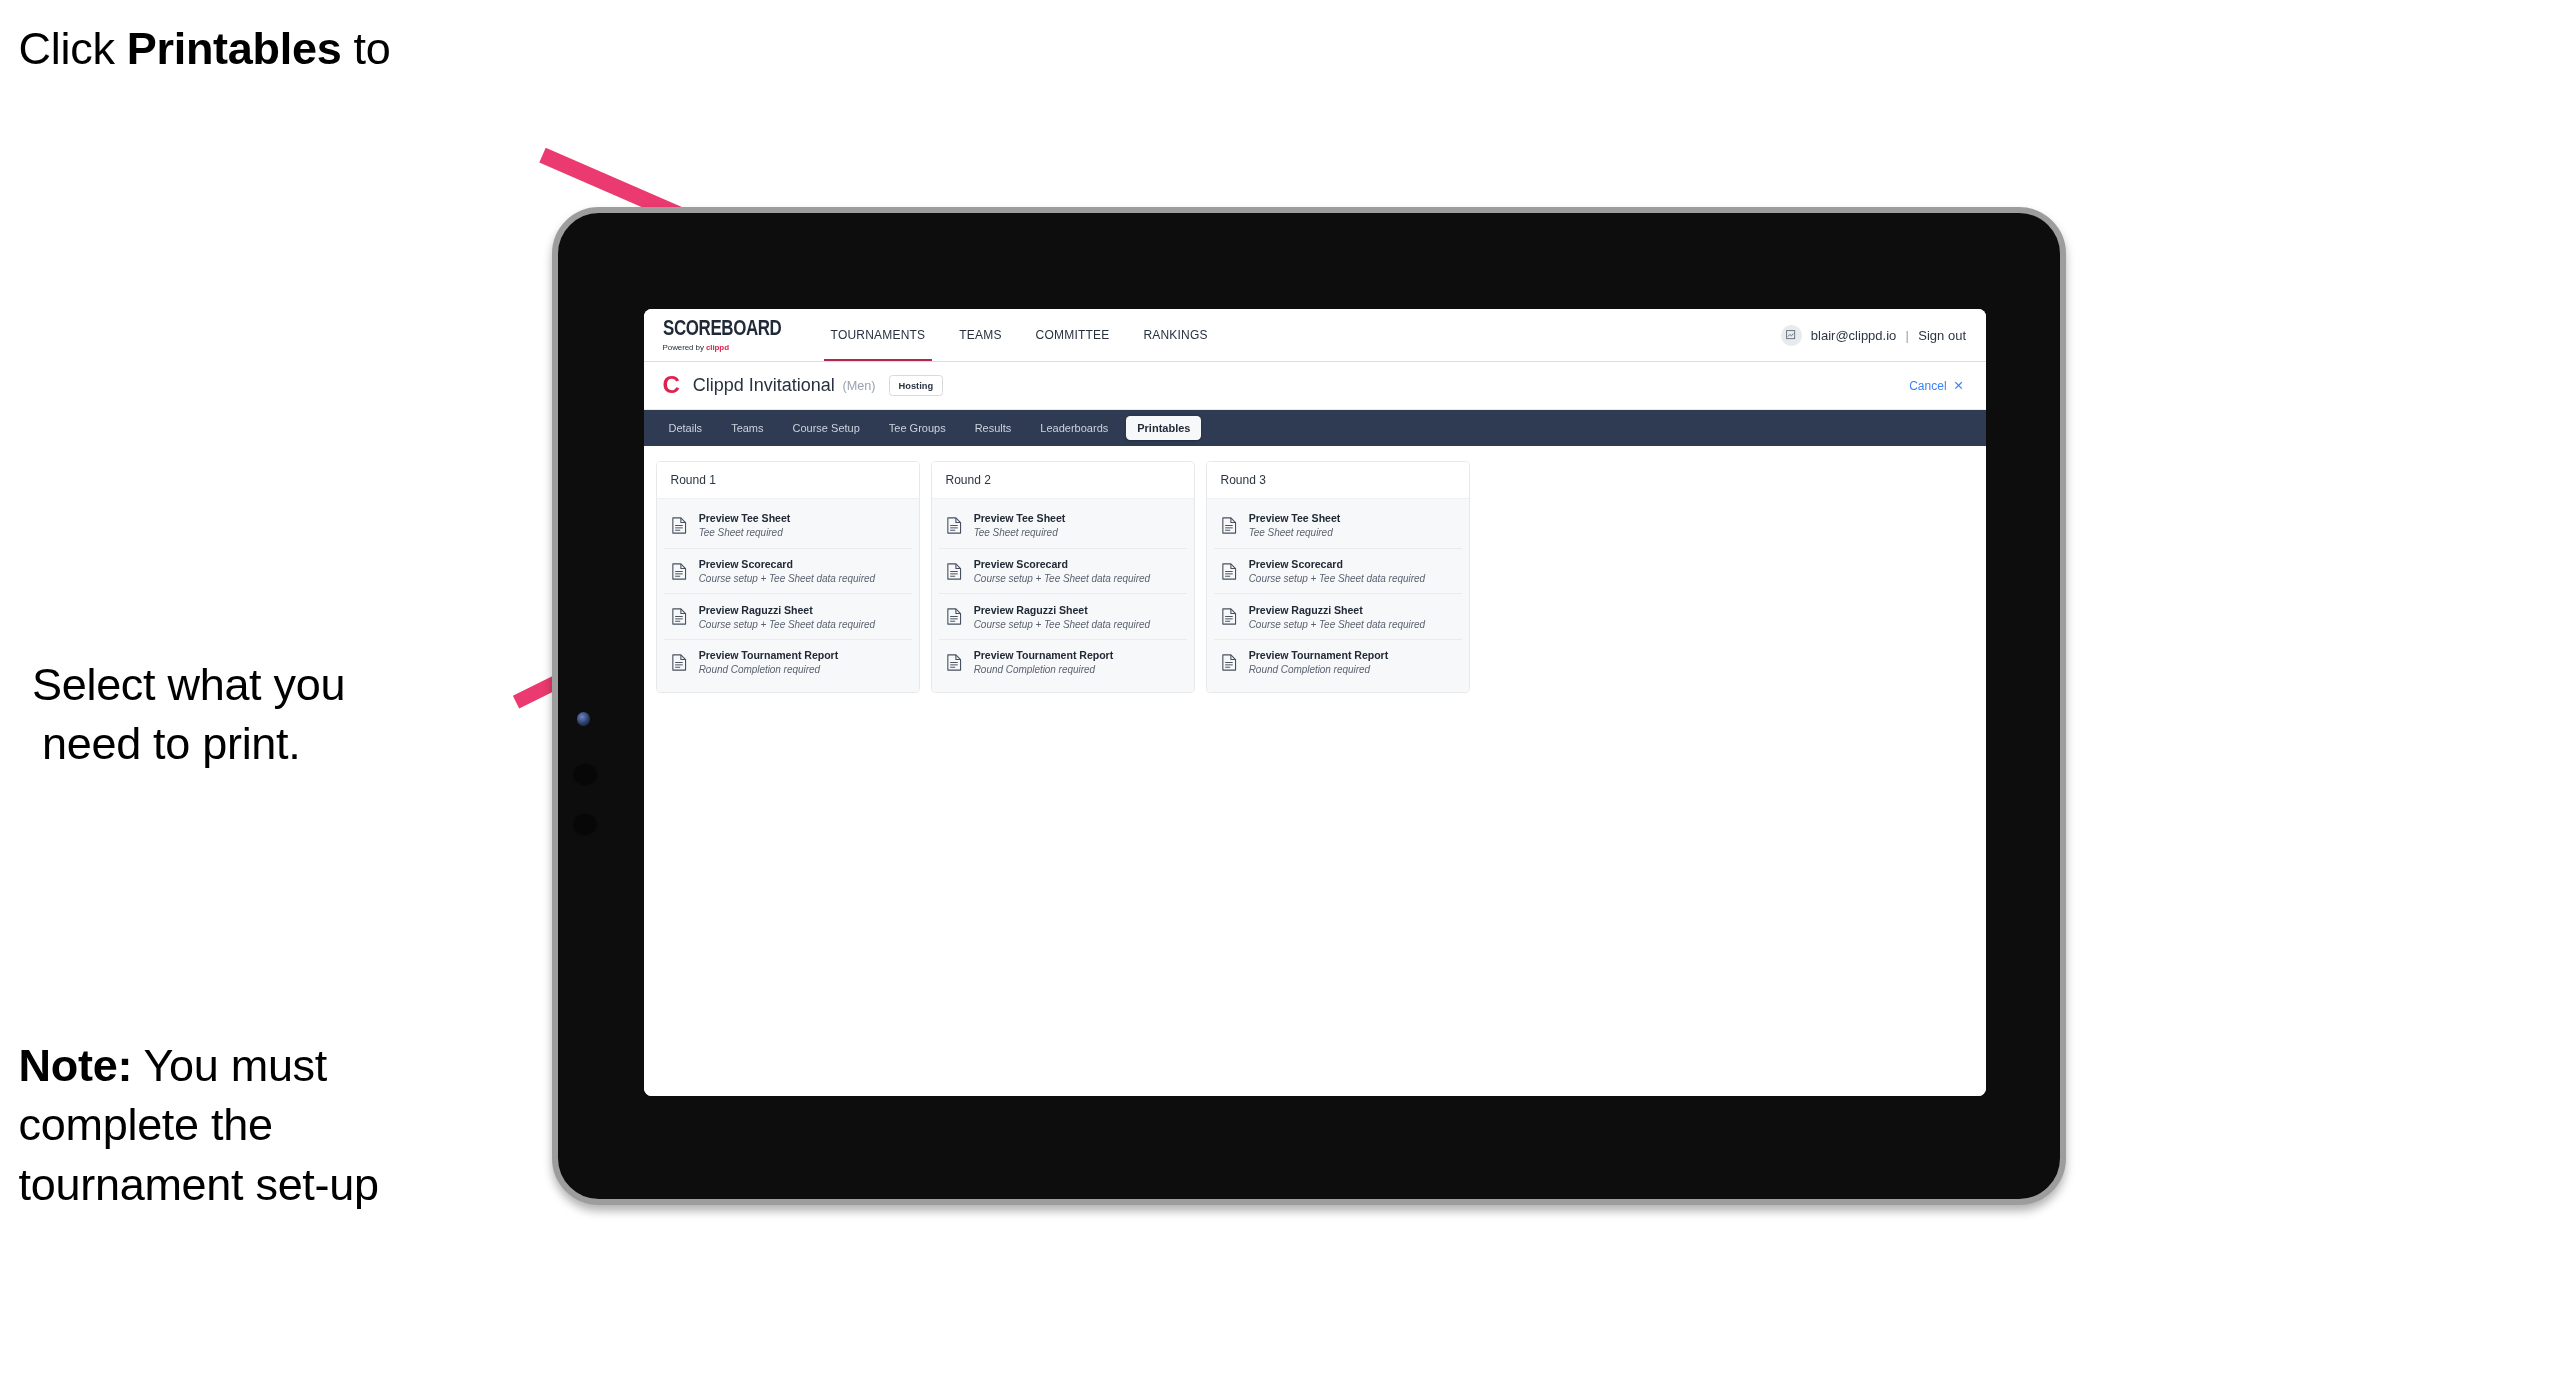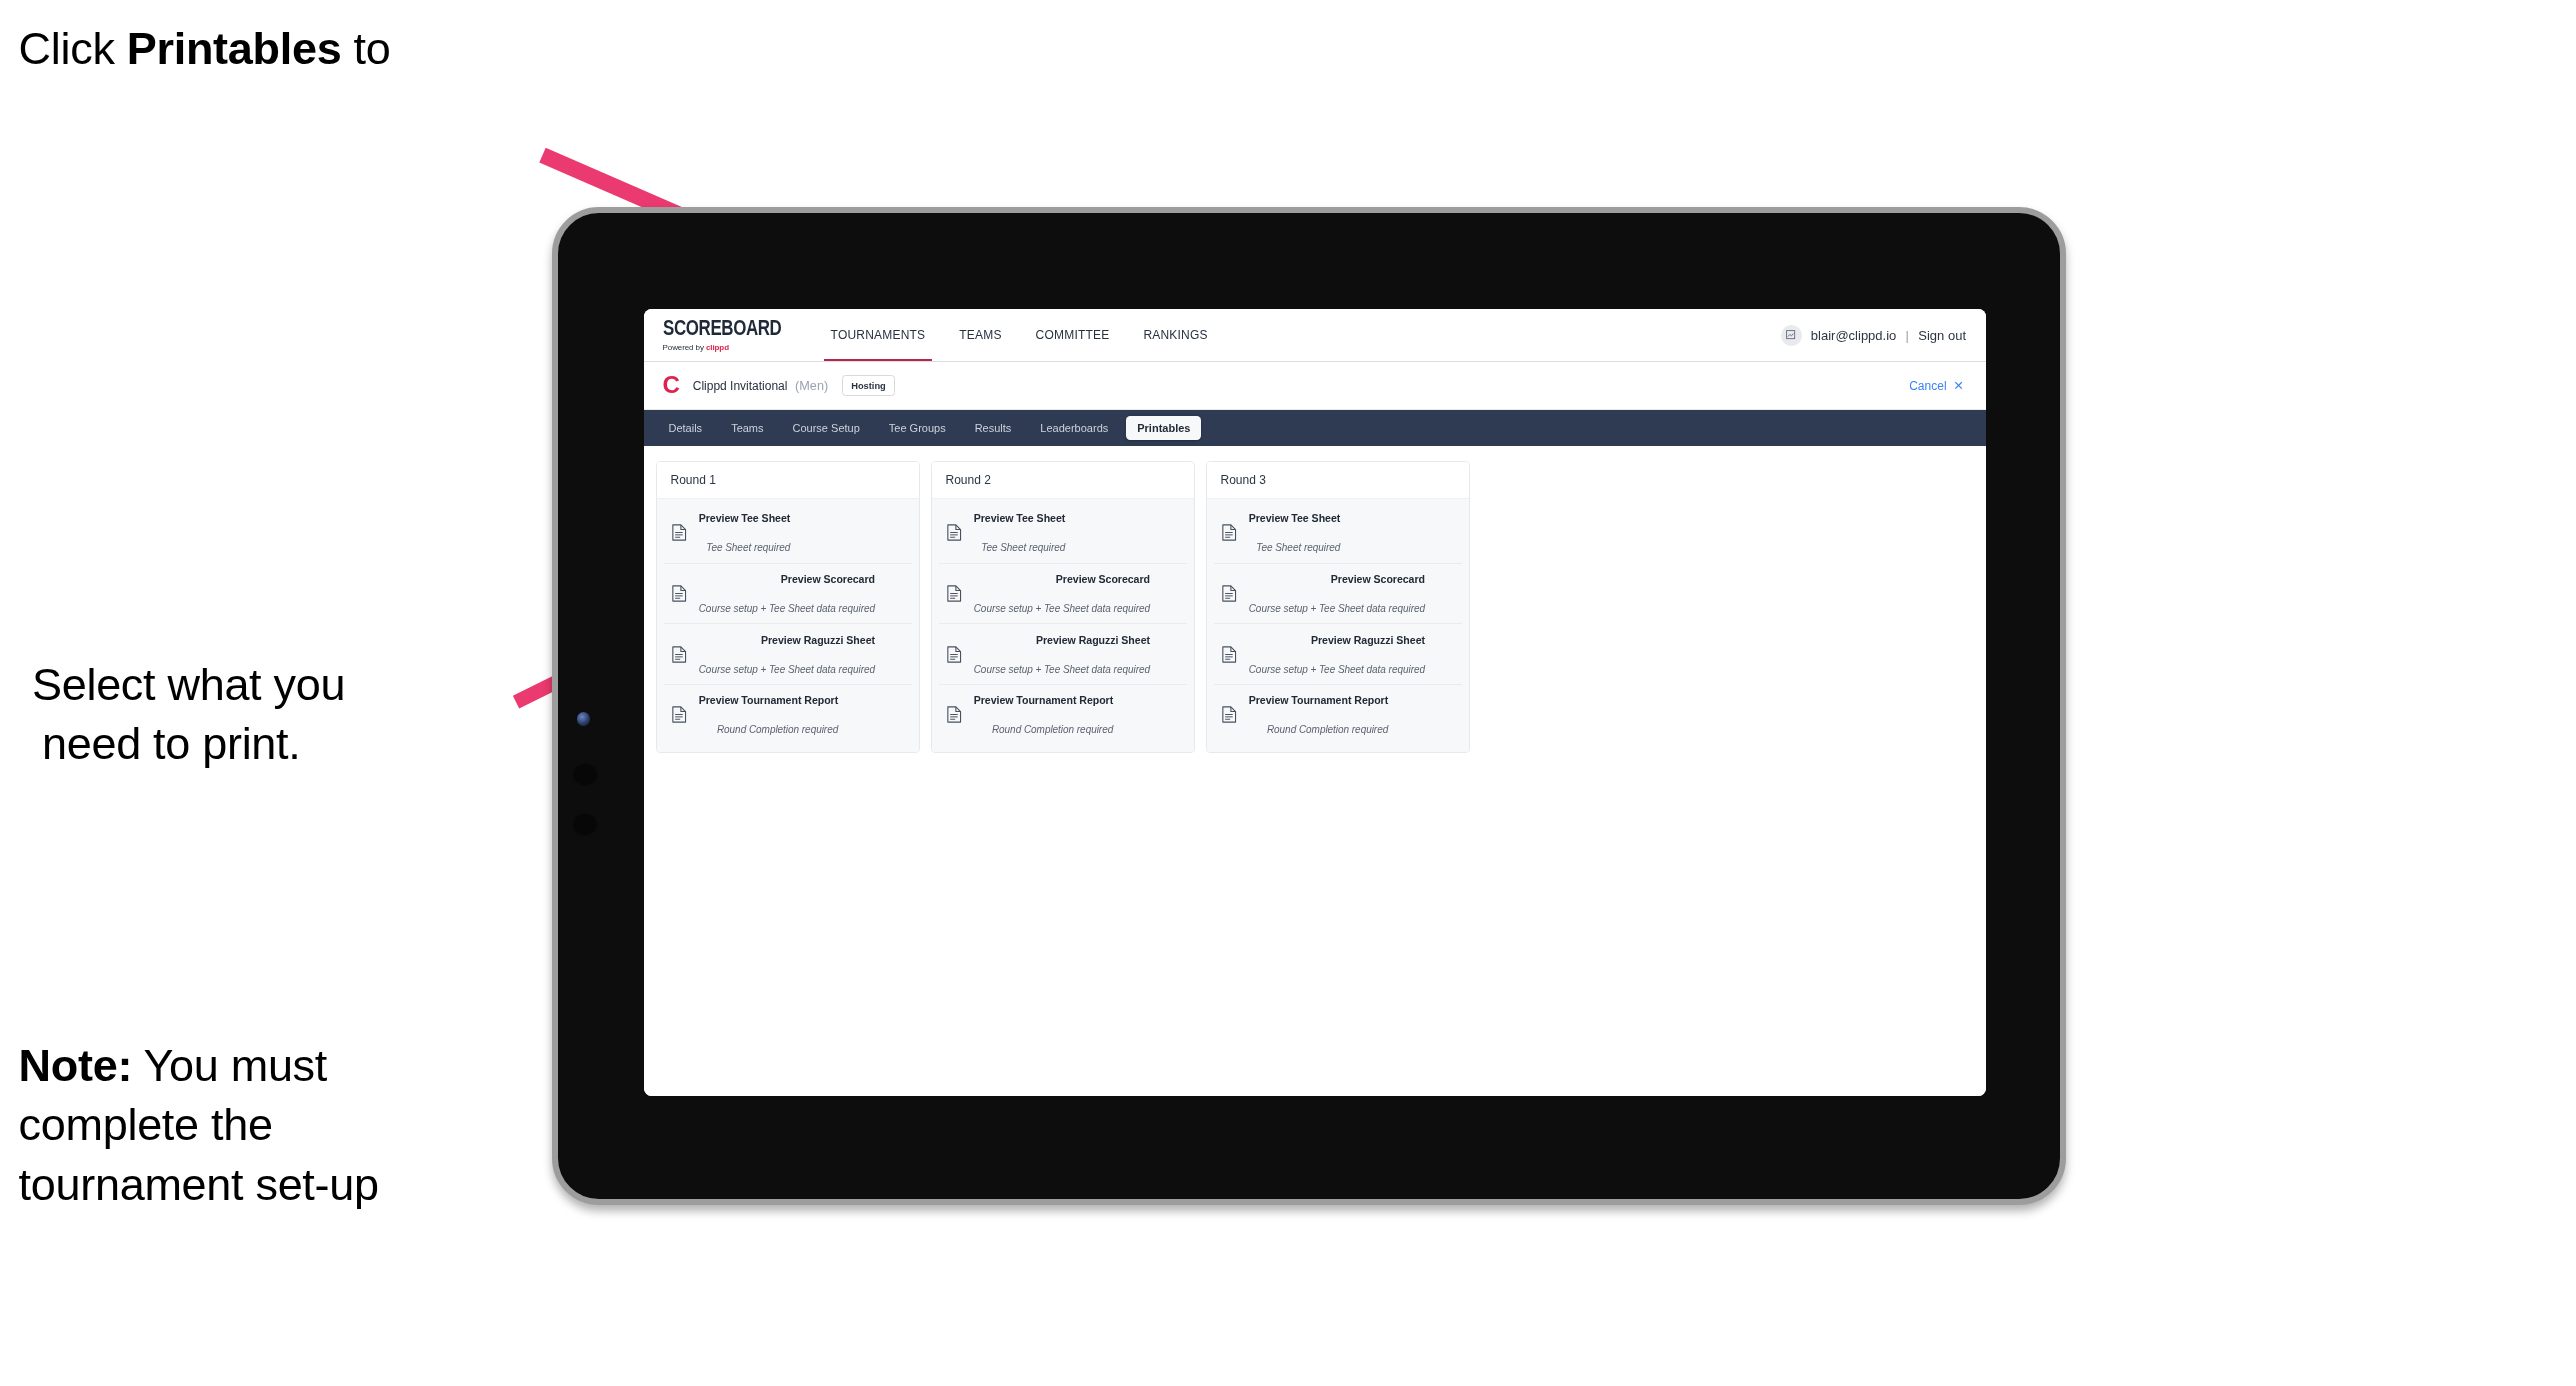--- a/index.html
+++ b/index.html
@@ -149,21 +149,21 @@
     display: flex; align-items: center;
     padding: 0 22px 0 18.6px;
     border-bottom: 0.8px solid #e9e9e9;
   }
   .c-logo {
     font-size: 23px; font-weight: bold; color: #e0234e;
     font-family: "Liberation Sans", sans-serif;
     line-height: 1; margin-right: 13.5px;
     transform: scaleX(1.05);
   }
-  .tour-name { font-size: 12px; color: #27313f; margin-right: 7.6px; }
+  .tour-name { font-size: 18px; color: #27313f; margin-right: 7.6px; }
   .tour-gender { font-size: 12.7px; color: #9aa3b0; margin-right: 13.5px; }
   .hosting-chip {
     font-size: 9.3px; font-weight: bold; color: #2a3442;
     border: 0.8px solid #d6d9de; border-radius: 3.4px;
     padding: 4.2px 8.5px; background: #fff;
   }
   .cancel-btn {
     margin-left: auto;
     display: flex; align-items: center; gap: 6.8px;
     font-size: 12px; color: #3b82f6; cursor: pointer;
@@ -220,21 +220,21 @@
   .round-body { background: #f7f8f9; padding: 4.2px 6.8px 7.6px 6.8px; }
   .print-row {
     display: flex; align-items: center; gap: 12px;
     padding: 9.3px 8.5px;
     border-bottom: 0.8px solid #e9ebed;
     background: #f7f8f9;
     cursor: pointer;
   }
   .print-row:last-child { border-bottom: none; }
   .doc-icon { flex: 0 0 auto; display: flex; color: #46505f; }
-  .print-texts { display: flex; flex-direction: column; gap: 18px; align-items: flex-end; }
+  .print-texts { display: flex; flex-direction: column; gap: 3px; }
   .print-title { font-size: 10.6px; font-weight: bold; color: #212a36; letter-spacing: -0.04px; }
   .print-sub { font-size: 10px; font-style: italic; color: #5a6270; letter-spacing: -0.04px; }
 </style>
 </head>
 <body>
 
 <div class="annotation anno-top">
   <span class="anno-line">
     <span>Click </span><span class="anno-strong">Printables</span><span> to</span>
   </span>

